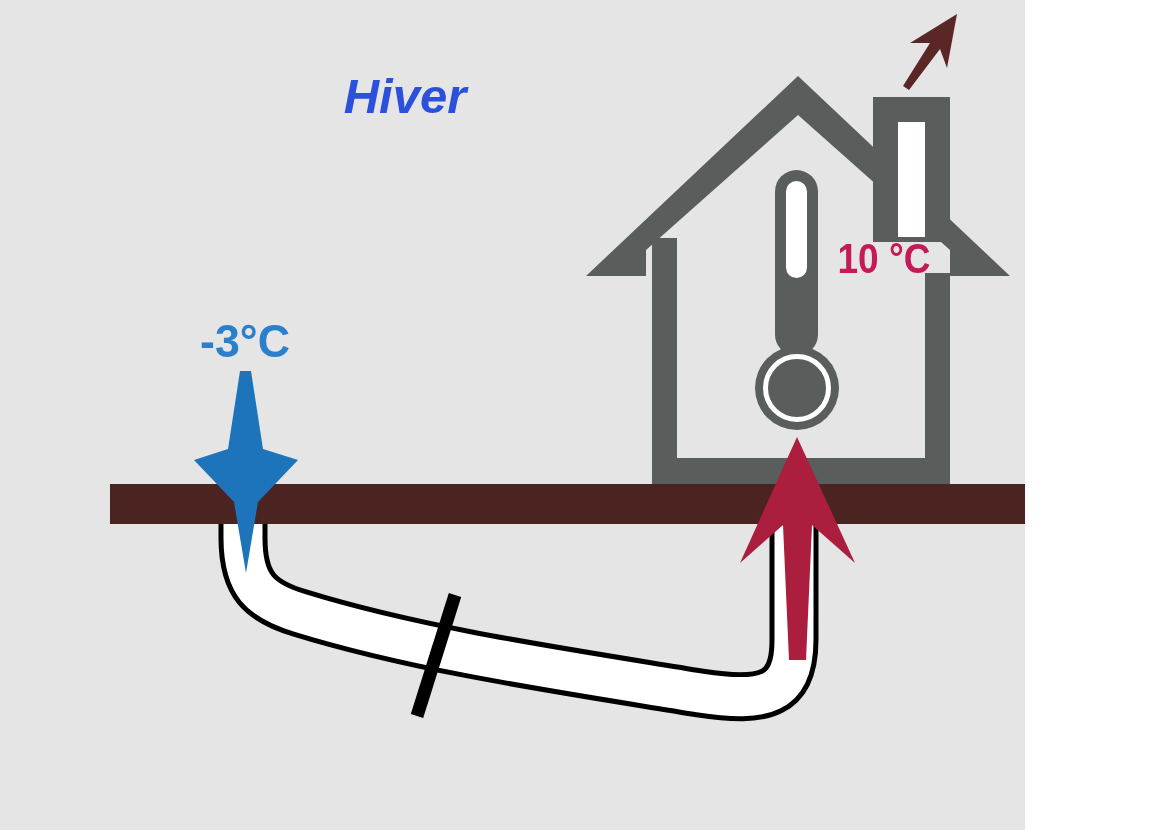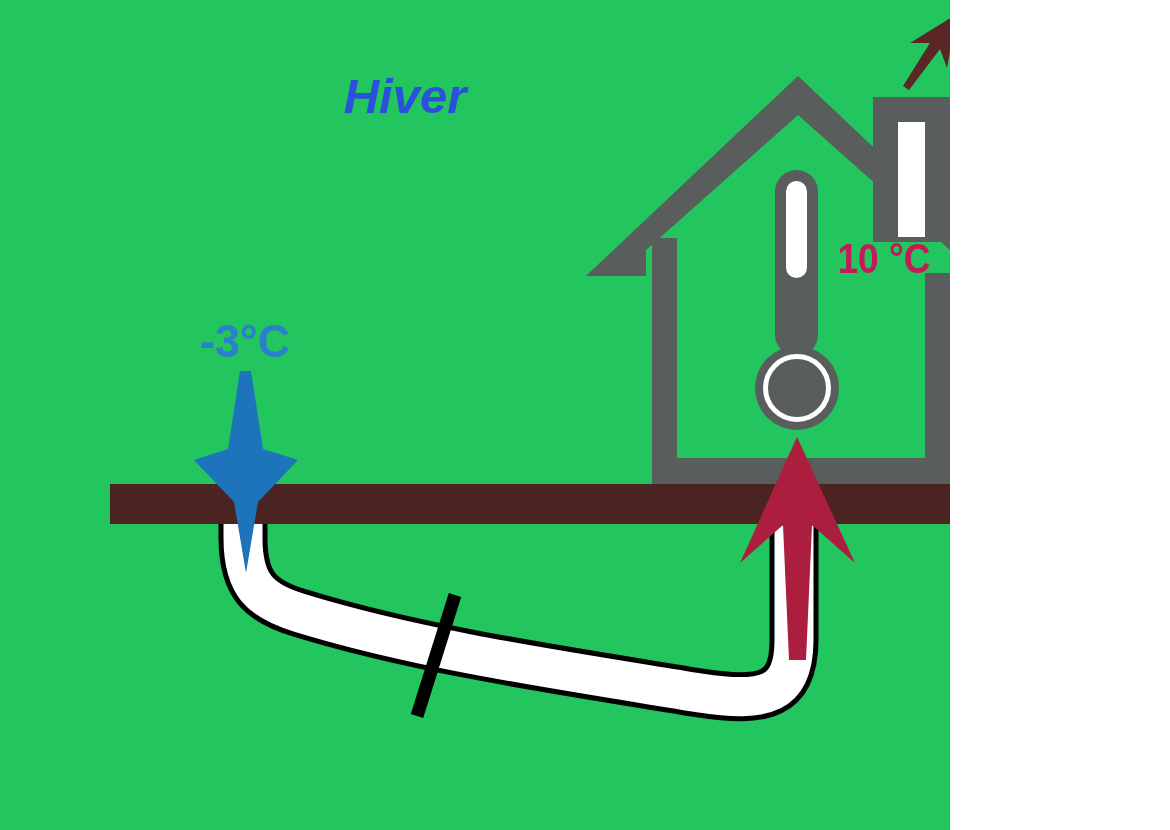--- a/index.html
+++ b/index.html
@@ -1,16 +1,16 @@
 <!DOCTYPE html>
 <html><head>
 <meta charset="utf-8">
 <style>
   html,body{margin:0;padding:0;background:#ffffff;}
-  .stage{position:relative;width:950px;height:830px;background:#22c55e;overflow:hidden;
+  .stage{position:relative;width:1025px;height:830px;background:#e5e5e5;overflow:hidden;
          font-family:"Liberation Sans", sans-serif;}
   svg{display:block;}
   text{font-family:"Liberation Sans", sans-serif;}
   .season{font-style:italic;font-weight:bold;font-size:49px;}
   .temp-out{font-weight:bold;font-size:47px;}
   .temp-in{font-weight:bold;font-size:43px;}
 </style>
 </head>
 <body>
 

